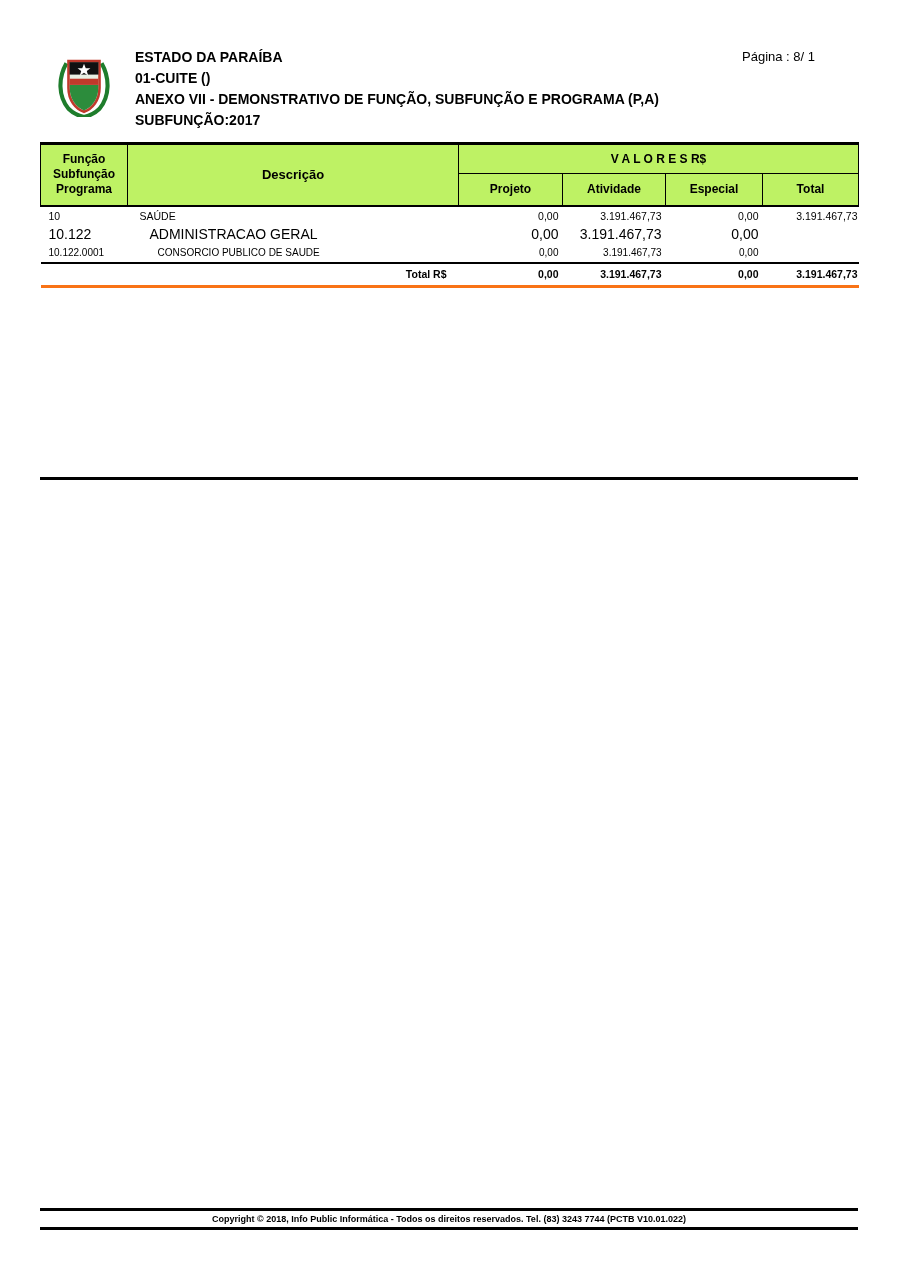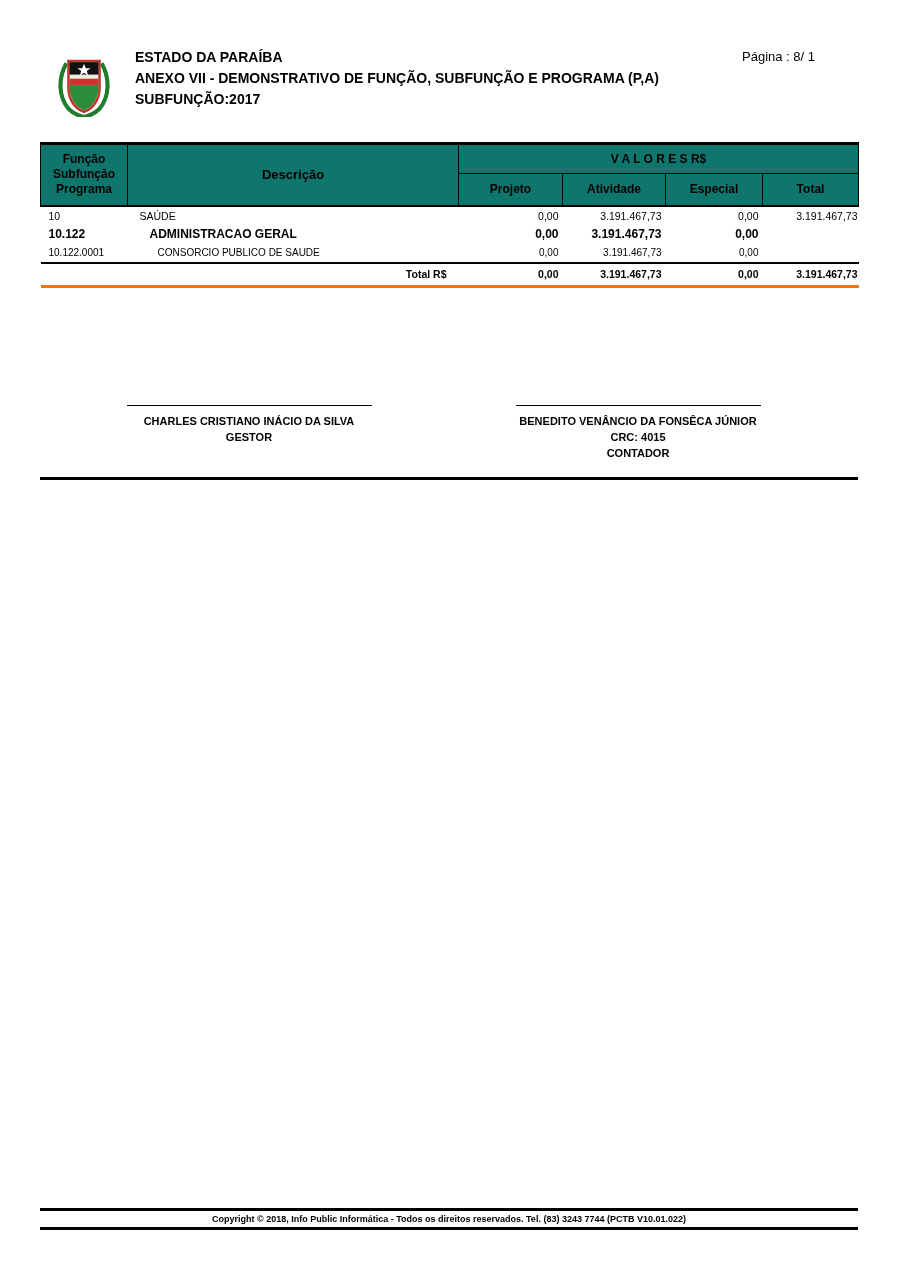--- a/index.html
+++ b/index.html
@@ -18,38 +18,38 @@
   .page-label { position:absolute; top:49px; right:77px; font-size:13px; font-weight:normal; }
 
   
   table.report {
     position:absolute; top:142px; left:40px; width:818px;
     border-collapse:collapse; table-layout:fixed;
   }
   table.report thead th {
     border:1px solid #000;
     font-weight:bold; text-align:center; vertical-align:middle;
-    background:#0f766e;
+    background:#bef264;
   }
   table.report thead tr:first-child th { border-top:3px solid #000; }
   table.report thead { border-bottom:2px solid #000; }
   th.col-func { font-size:12px; line-height:15px; }
   th.col-desc { font-size:13px; }
   th.col-valores { font-size:12px; height:30px; }
   table.report thead tr.sub th { font-size:12px; height:32px; }
 
   table.report tbody td {
     border:none; height:19px; vertical-align:middle; white-space:nowrap;
     overflow:hidden;
   }
   td.code { padding-left:8px; text-align:left; }
   td.num  { text-align:right; padding-right:4px; }
   td.num:last-child { padding-right:1px; }
   tr.lvl1 td { font-weight:normal; font-size:10.5px; }
-  tr.lvl2 td { font-weight:bold; font-size:12px; }
+  tr.lvl2 td { font-weight:normal; font-size:14px; }
   tr.lvl3 td { font-weight:normal; font-size:10px; }
   tr.lvl1 td.desc { padding-left:12px; }
   tr.lvl2 td.desc { padding-left:22px; }
   tr.lvl3 td.desc { padding-left:30px; }
 
   table.report tfoot td {
     border-top:2px solid #000; border-bottom:3px solid #f97316;
     height:24px; vertical-align:middle;
     font-weight:bold; font-size:10.5px; white-space:nowrap;
   }
@@ -87,20 +87,21 @@
       <path d="M12 4 H42 V30 C42 42 35 50 27 53 C19 50 12 42 12 30 Z" fill="#e8f0e4" stroke="#c0392b" stroke-width="2.5"></path>
       <path d="M13 5 H41 V17 H13 Z" fill="#111111"></path>
       <polygon points="27,6.5 28.7,10.8 33.2,10.8 29.7,13.5 31,17.8 27,15.2 23,17.8 24.3,13.5 20.8,10.8 25.3,10.8" fill="#ffffff"></polygon>
       <rect x="13.2" y="21" width="27.6" height="6" fill="#c0392b"></rect>
       <path d="M13.2 27 H40.8 V30 C40.8 41 34.4 48.6 27 51.6 C19.6 48.6 13.2 41 13.2 30 Z" fill="#2c8c3c"></path>
     </svg>
   </div>
 
   <div class="header-text">
     <div class="hline">ESTADO DA PARAÍBA</div>
+    <div class="hline">01-CUITE ()</div>
     <div class="hline">ANEXO VII - DEMONSTRATIVO DE FUNÇÃO, SUBFUNÇÃO E PROGRAMA (P,A)</div>
     <div class="hline">SUBFUNÇÃO:2017</div>
   </div>
   <div class="page-label">Página : 8/ 1</div>
 
   <table class="report">
     <colgroup>
       <col style="width:87px">
         <col style="width:331px">
         <col style="width:104px">
@@ -156,31 +157,20 @@
         <td></td>
         <td class="total-label">Total R$</td>
         <td class="num">0,00</td>
         <td class="num">3.191.467,73</td>
         <td class="num">0,00</td>
         <td class="num">3.191.467,73</td>
       </tr>
     </tfoot>
   </table>
 
-  <div class="sig-block left">
-    <div class="sig-line"></div>
-    <div class="sig-name">CHARLES CRISTIANO INÁCIO DA SILVA</div>
-    <div class="sig-role">GESTOR</div>
-  </div>
-  <div class="sig-block right">
-    <div class="sig-line"></div>
-    <div class="sig-name">BENEDITO VENÂNCIO DA FONSÊCA JÚNIOR</div>
-    <div class="sig-role">CRC: 4015</div>
-    <div class="sig-role">CONTADOR</div>
-  </div>
 
   <div class="bottom-rule"></div>
 
   <div class="footer">
     <div class="copyright">Copyright © 2018, Info Public Informática - Todos os direitos reservados. Tel. (83) 3243 7744 (PCTB V10.01.022)</div>
   </div>
 
 </div>
 
 </body></html>

